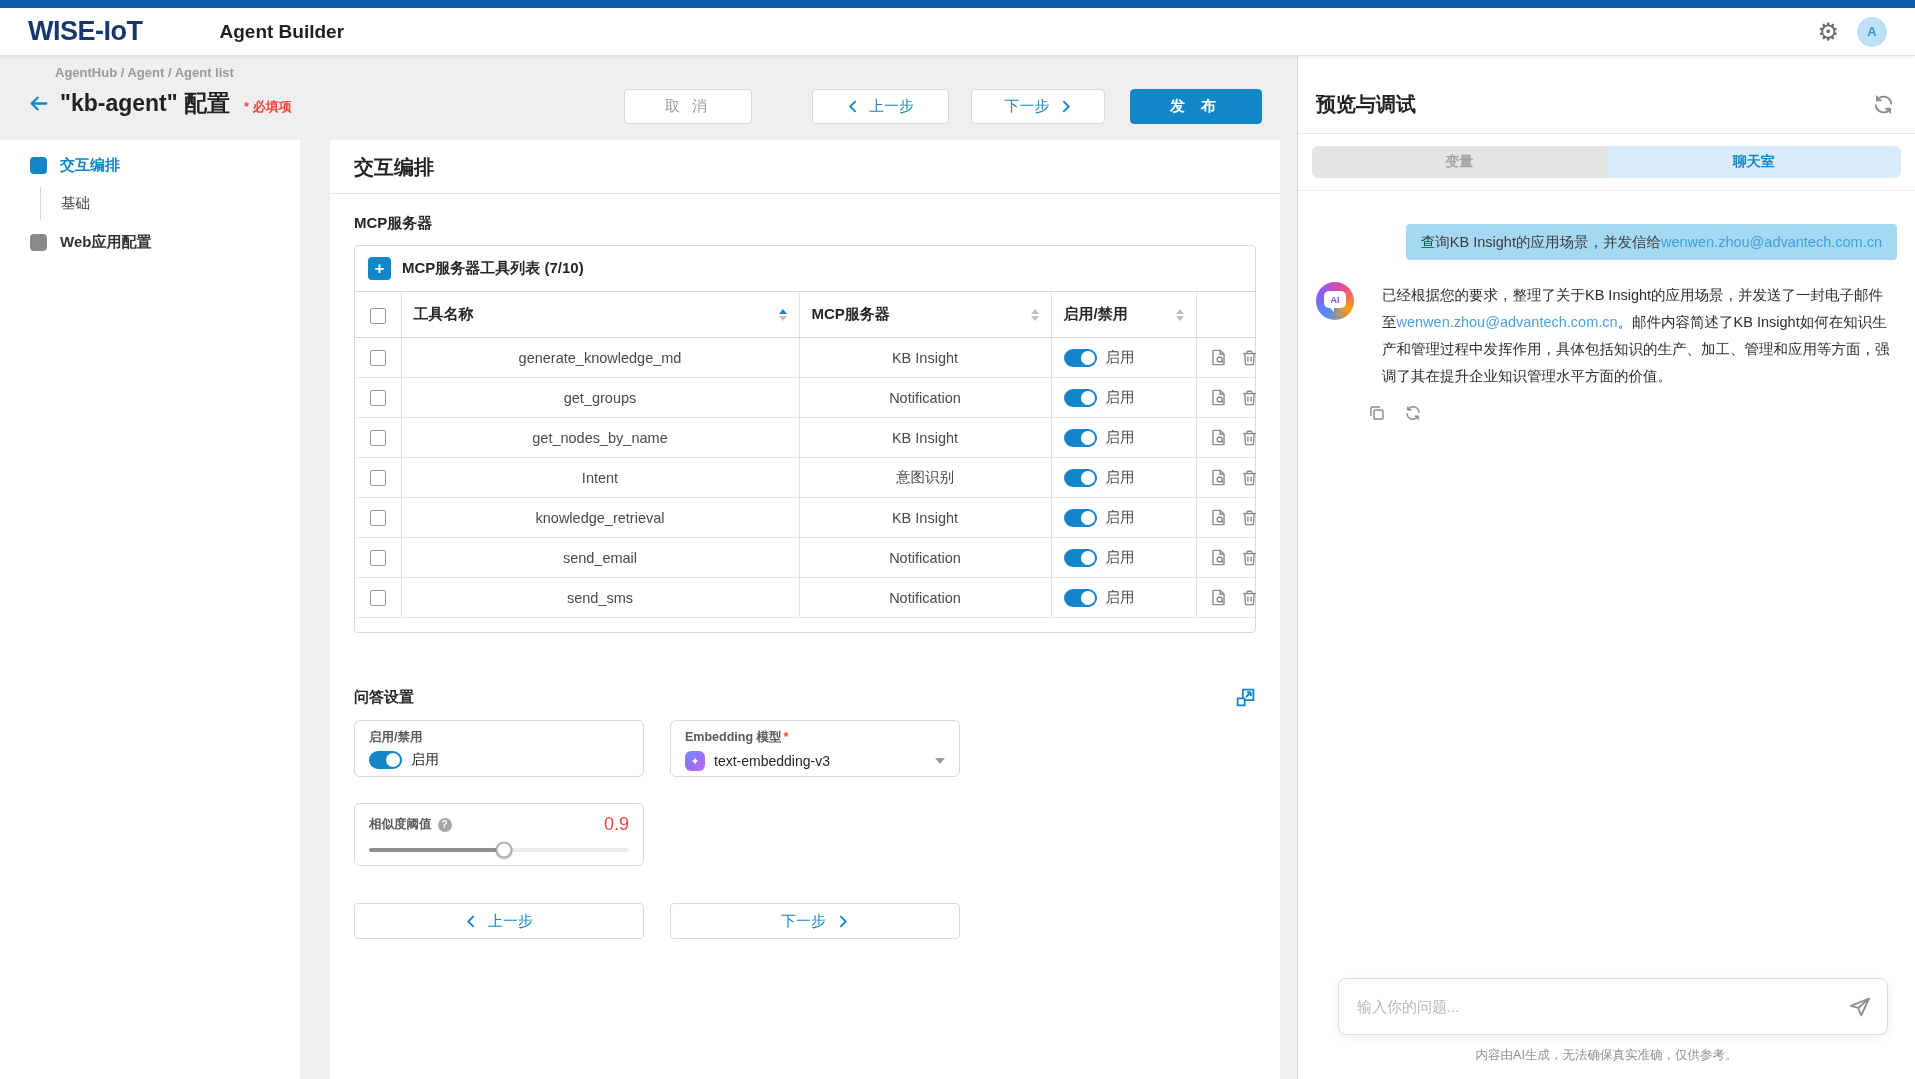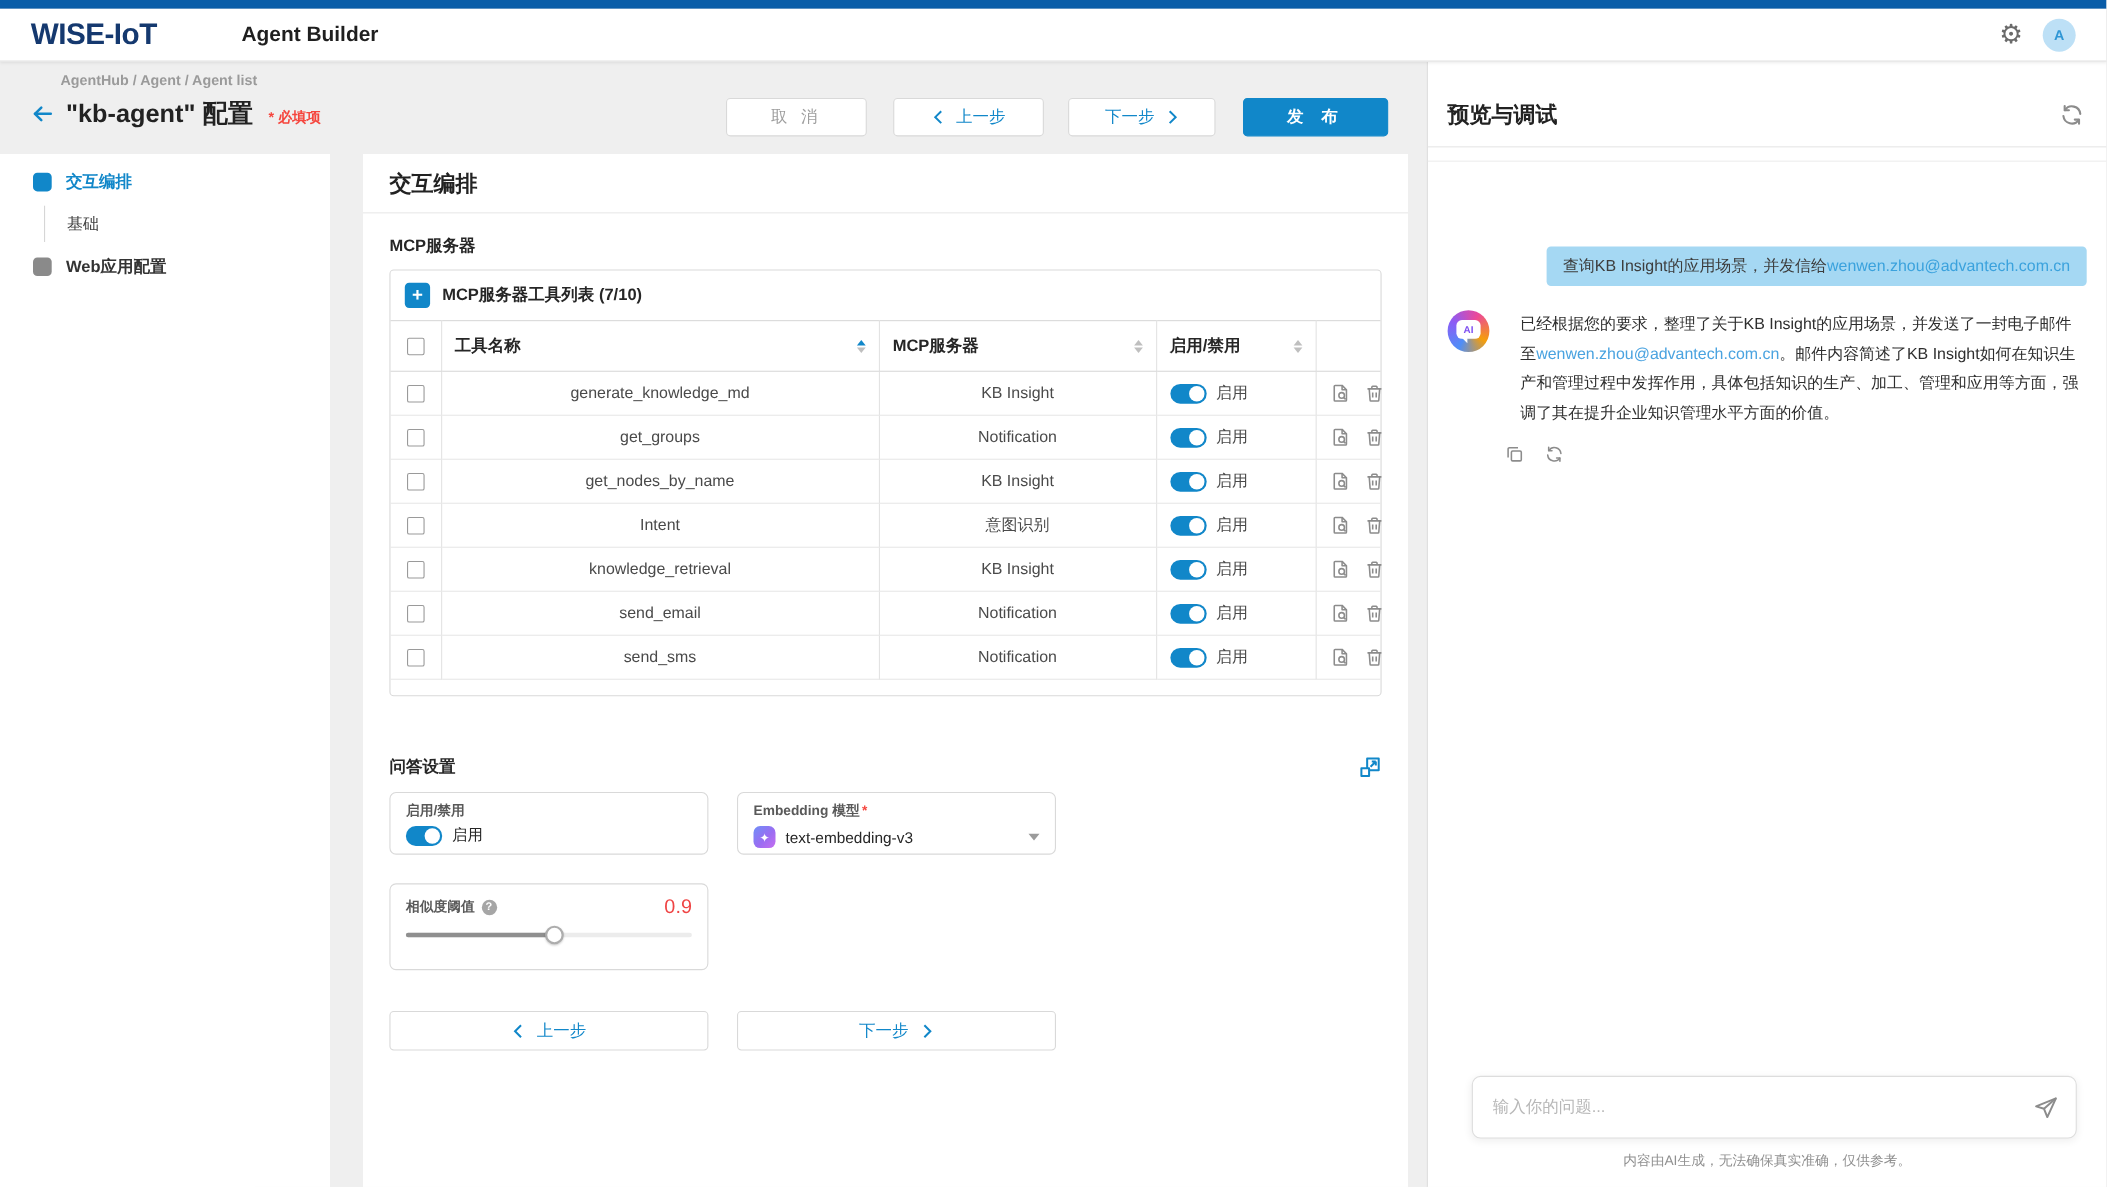--- a/index.html
+++ b/index.html
@@ -26,21 +26,21 @@
   
   .subheader { position:absolute; left:0; top:0; width:100%; height:84px; }
   .breadcrumb { position:absolute; left:55px; top:9px; font-size:13px; font-weight:bold; color:#9a9a9a; }
   .title-row { position:absolute; left:26px; top:32px; display:flex; align-items:center; gap:10px; }
   .back-btn { width:24px; height:24px; display:flex; align-items:center; justify-content:center; cursor:pointer; }
   .page-title { font-size:23px; font-weight:bold; color:#222; }
   .required-note { font-size:13px; font-weight:bold; color:#f5453d; margin-left:4px; margin-top:6px; }
   .hdr-btn { position:absolute; top:33px; height:35px; border-radius:4px; border:1px solid #d9d9d9; background:#fff;
              font-size:15px; display:flex; align-items:center; justify-content:center; gap:9px; cursor:pointer;
              font-family:inherit; }
-  .btn-cancel { left:660px; width:128px; color:#9e9e9e; letter-spacing:4px; }
+  .btn-cancel { left:624px; width:128px; color:#9e9e9e; letter-spacing:4px; }
   .btn-prev { left:812px; width:137px; color:#1187c9; }
   .btn-next { left:971px; width:134px; color:#1187c9; }
   .btn-publish { left:1130px; width:132px; background:#1187c9; border-color:#1187c9; color:#fff; font-weight:bold; letter-spacing:6px; }
   .chev { display:inline-flex; }
 
   
   .sidebar { position:absolute; left:0; top:84px; width:300px; bottom:0; background:#fff; padding-top:6px; }
   .sb-top { height:38px; display:flex; align-items:center; padding-left:30px; gap:13px; cursor:pointer; }
   .sb-ico { width:17px; height:17px; border-radius:4px; flex:none; }
   .sb-ico.blue { background:#1187c9; }
@@ -95,21 +95,21 @@
   .qa-row { display:flex; gap:26px; margin:0 24px; }
   .qa-card { width:290px; height:57px; border:1px solid #d9d9d9; border-radius:6px; padding:8px 14px; background:#fff; }
   .qa-lbl { font-size:12.5px; font-weight:bold; color:#595959; }
   .qa-req { color:#f5453d; margin-left:2px; }
   .qa-val { margin-top:5px; display:flex; align-items:center; gap:9px; font-size:14px; color:#262626; }
   .emb-ico { width:20px; height:20px; border-radius:6px; flex:none;
              background:linear-gradient(135deg,#6f8ff7 0%,#9a6df2 55%,#c66df0 100%);
              color:#fff; font-size:11px; display:flex; align-items:center; justify-content:center; }
   .caret-down { margin-left:auto; width:0; height:0; border-left:5px solid transparent; border-right:5px solid transparent;
                 border-top:6px solid #9b9b9b; cursor:pointer; }
-  .sim-card { width:290px; height:79px; border:1px solid #d9d9d9; border-radius:6px; padding:10px 14px; margin:26px 24px 0; }
+  .sim-card { width:290px; height:63px; border:1px solid #d9d9d9; border-radius:6px; padding:10px 14px; margin:26px 24px 0; }
   .sim-head { display:flex; align-items:center; gap:6px; }
   .help { width:14px; height:14px; border-radius:50%; background:#a6a6a6; color:#fff; font-size:10px; font-weight:bold;
           display:inline-flex; align-items:center; justify-content:center; cursor:pointer; }
   .sim-value { margin-left:auto; font-size:18px; font-weight:normal; color:#ef4444; }
   .slider-track { position:relative; margin-top:13px; height:4px; background:#ececec; border-radius:2px; cursor:pointer; }
   .slider-fill { position:absolute; left:0; top:0; bottom:0; width:52%; background:#8f8f8f; border-radius:2px; }
   .slider-knob { position:absolute; left:52%; top:50%; transform:translate(-50%,-50%); width:17px; height:17px;
                  background:#fff; border:2px solid #adadad; border-radius:50%; box-shadow:0 1px 2px rgba(0,0,0,.2); }
   .step-row { display:flex; gap:26px; margin:37px 24px 0; }
   .step-btn { width:290px; height:36px; border:1px solid #d9d9d9; border-radius:4px; background:#fff; color:#1187c9;
@@ -553,20 +553,24 @@
       <span class="rp-title">预览与调试</span>
       <span class="rp-refresh">
         <svg width="23" height="23" viewBox="0 0 24 24" fill="none" stroke="#8c8c8c" stroke-width="2" stroke-linecap="round" stroke-linejoin="round">
             <path d="M20 11 a8 8 0 0 0 -14.6 -3.6"></path>
             <path d="M5.2 3.6 v4 h4"></path>
             <path d="M4 13 a8 8 0 0 0 14.6 3.6"></path>
             <path d="M18.8 20.4 v-4 h-4"></path>
           </svg>
       </span>
     </div>
+    <div class="rp-tabs">
+      <div class="rp-tab variables">变量</div>
+      <div class="rp-tab chatroom">聊天室</div>
+    </div>
     <div class="tabs-divider"></div>
 
     <div class="chat-area">
       <div class="msg-user">
         <div class="bubble-user">
           <span>查询KB Insight的应用场景，并发信给</span><span class="email-link">wenwen.zhou@advantech.com.cn</span>
         </div>
       </div>
       <div class="msg-ai">
         <div class="avatar-ai">

